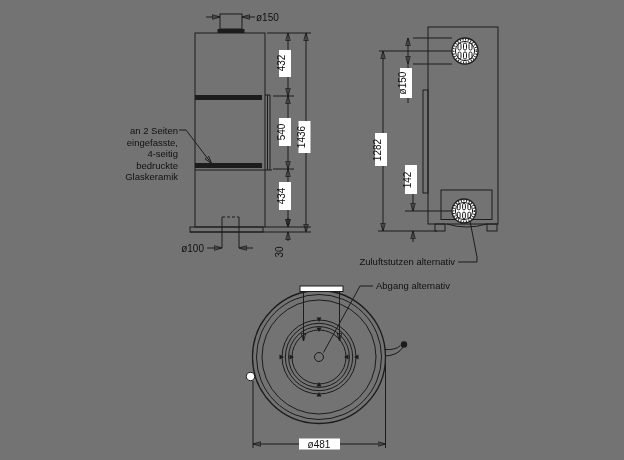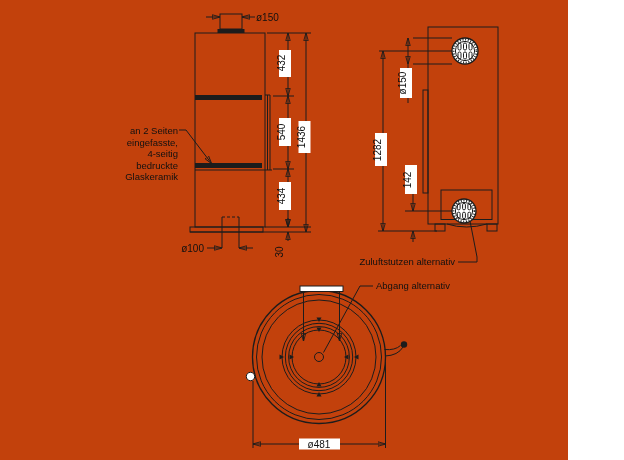--- a/index.html
+++ b/index.html
@@ -1,16 +1,16 @@
 <!DOCTYPE html>
 <html><head>
 <meta charset="utf-8">
 <style>
   html,body{margin:0;padding:0;background:#fff;}
-  .canvas{position:relative;width:568px;height:460px;background:#c2410c;overflow:hidden;
+  .canvas{position:relative;width:624px;height:460px;background:#737373;overflow:hidden;
           font-family:"Liberation Sans",sans-serif;}
   svg{display:block;}
   svg line, svg path, svg rect, svg circle, svg ellipse, svg polyline{
     stroke:#1c1c1c; fill:none; stroke-width:1; stroke-linecap:butt;}
   svg .fill{fill:#1c1c1c; stroke:none;}
   svg .wbg{fill:#ffffff; stroke:none;}
   svg .wfill{fill:#ffffff; stroke:#1c1c1c;}
   svg .thick{stroke-width:1.3;}
   svg .knurl{stroke-width:2; stroke-dasharray:1 1.7;}
   svg .dash{stroke-dasharray:3 2;}

